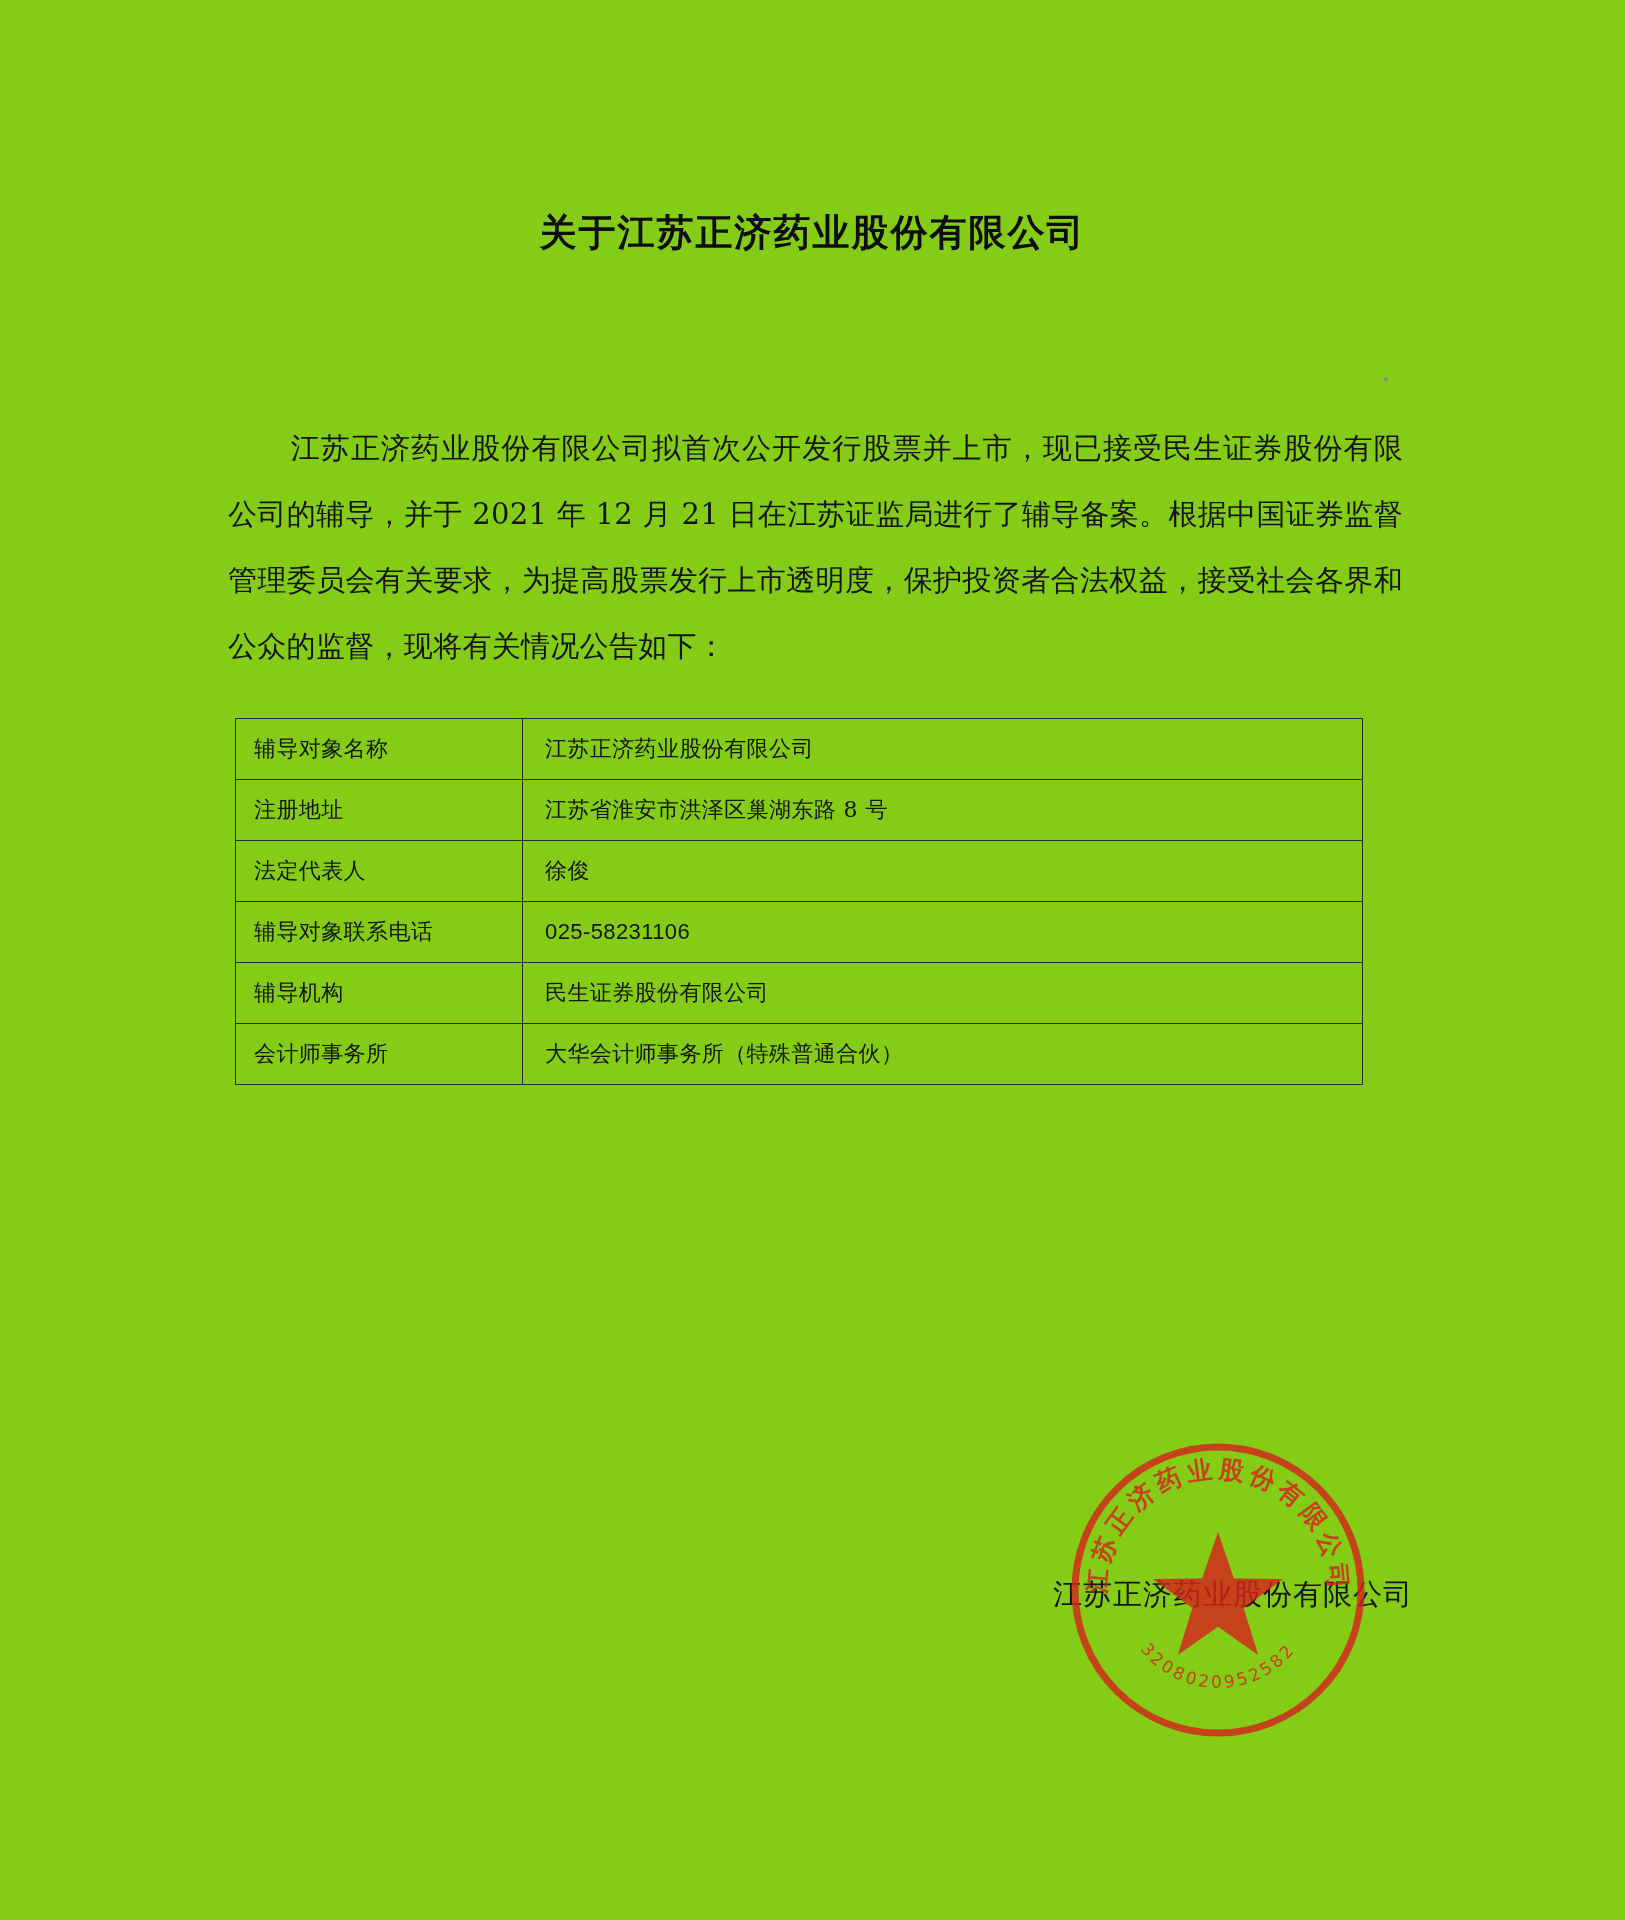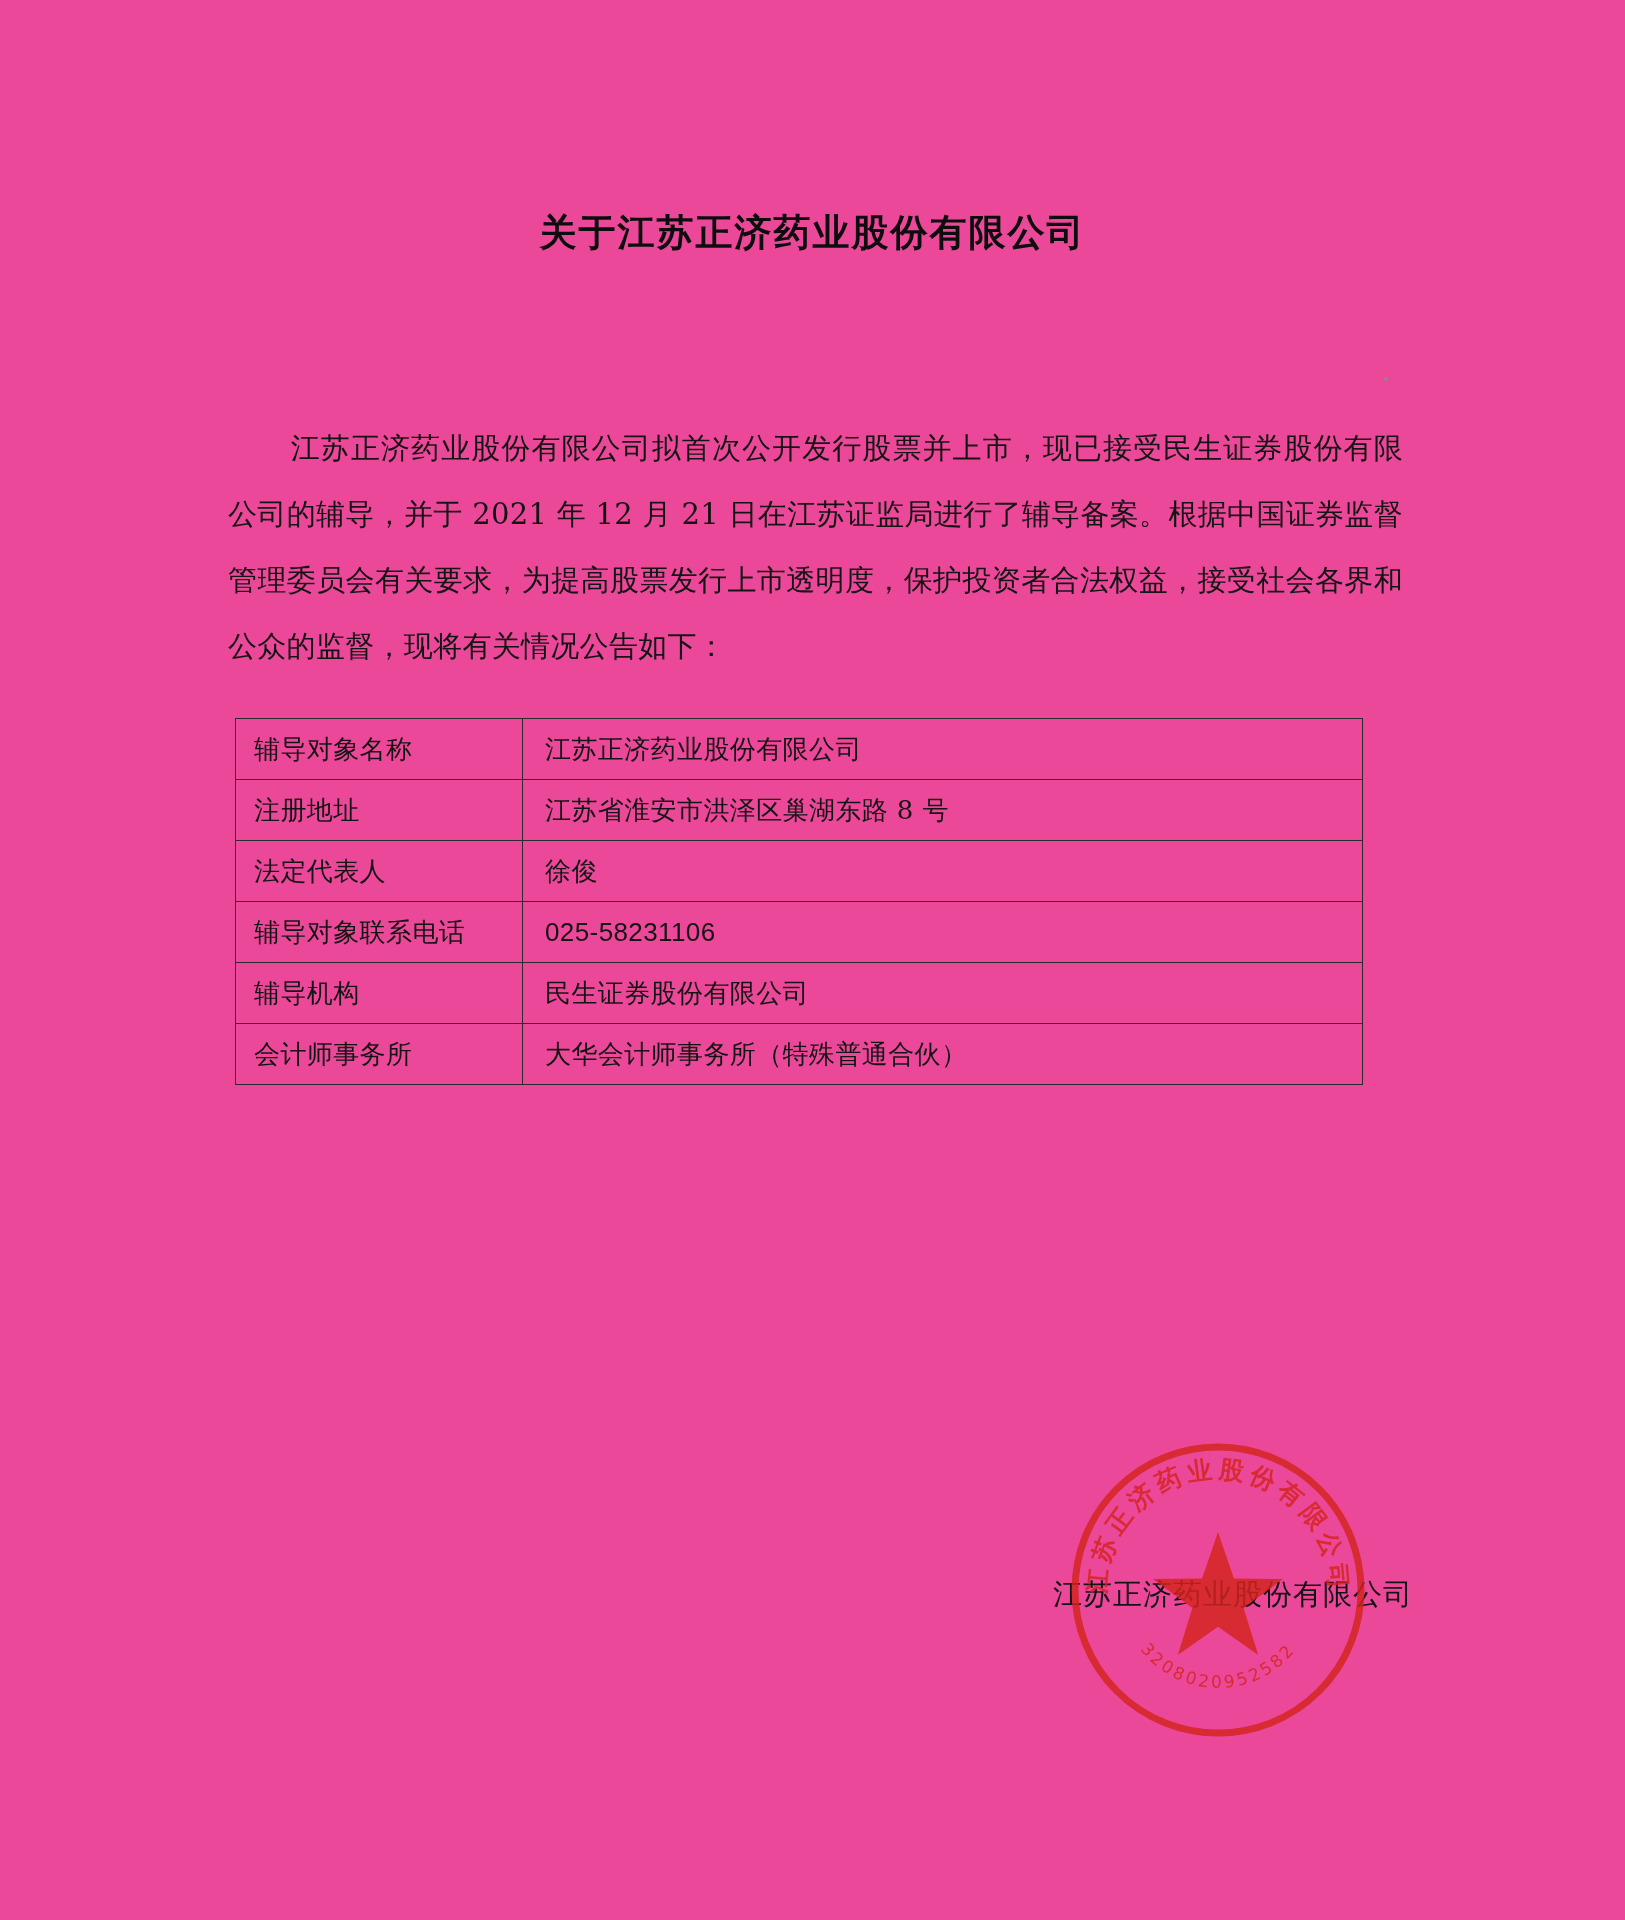--- a/index.html
+++ b/index.html
@@ -14,21 +14,21 @@
     font-family: "DejaVu Serif", "Liberation Serif", serif;
     color: #1a1a1a;
     overflow: hidden;
   }
   .page {
     position: absolute;
     left: 0;
     top: 0;
     width: 1625px;
     height: 1920px;
-    background: #ec4899;
+    background: #84cc16;
   }
   .title-block {
     position: absolute;
     left: 0;
     top: 185px;
     width: 1625px;
     text-align: center;
   }
   .title-line {
     font-family: "DejaVu Sans", "Liberation Sans", sans-serif;
@@ -58,21 +58,21 @@
     position: absolute;
     left: 235px;
     top: 718px;
     width: 1128px;
     border-collapse: collapse;
     table-layout: fixed;
   }
   .info-table td {
     border: 1.3px solid #2b2b2b;
     height: 60px;
-    font-size: 26px;
+    font-size: 22px;
     color: #141414;
     padding: 0 0 0 18px;
     vertical-align: middle;
     letter-spacing: 0.4px;
   }
   .info-table td.label {
     width: 268px;
   }
   .info-table td.value {
     padding-left: 22px;

